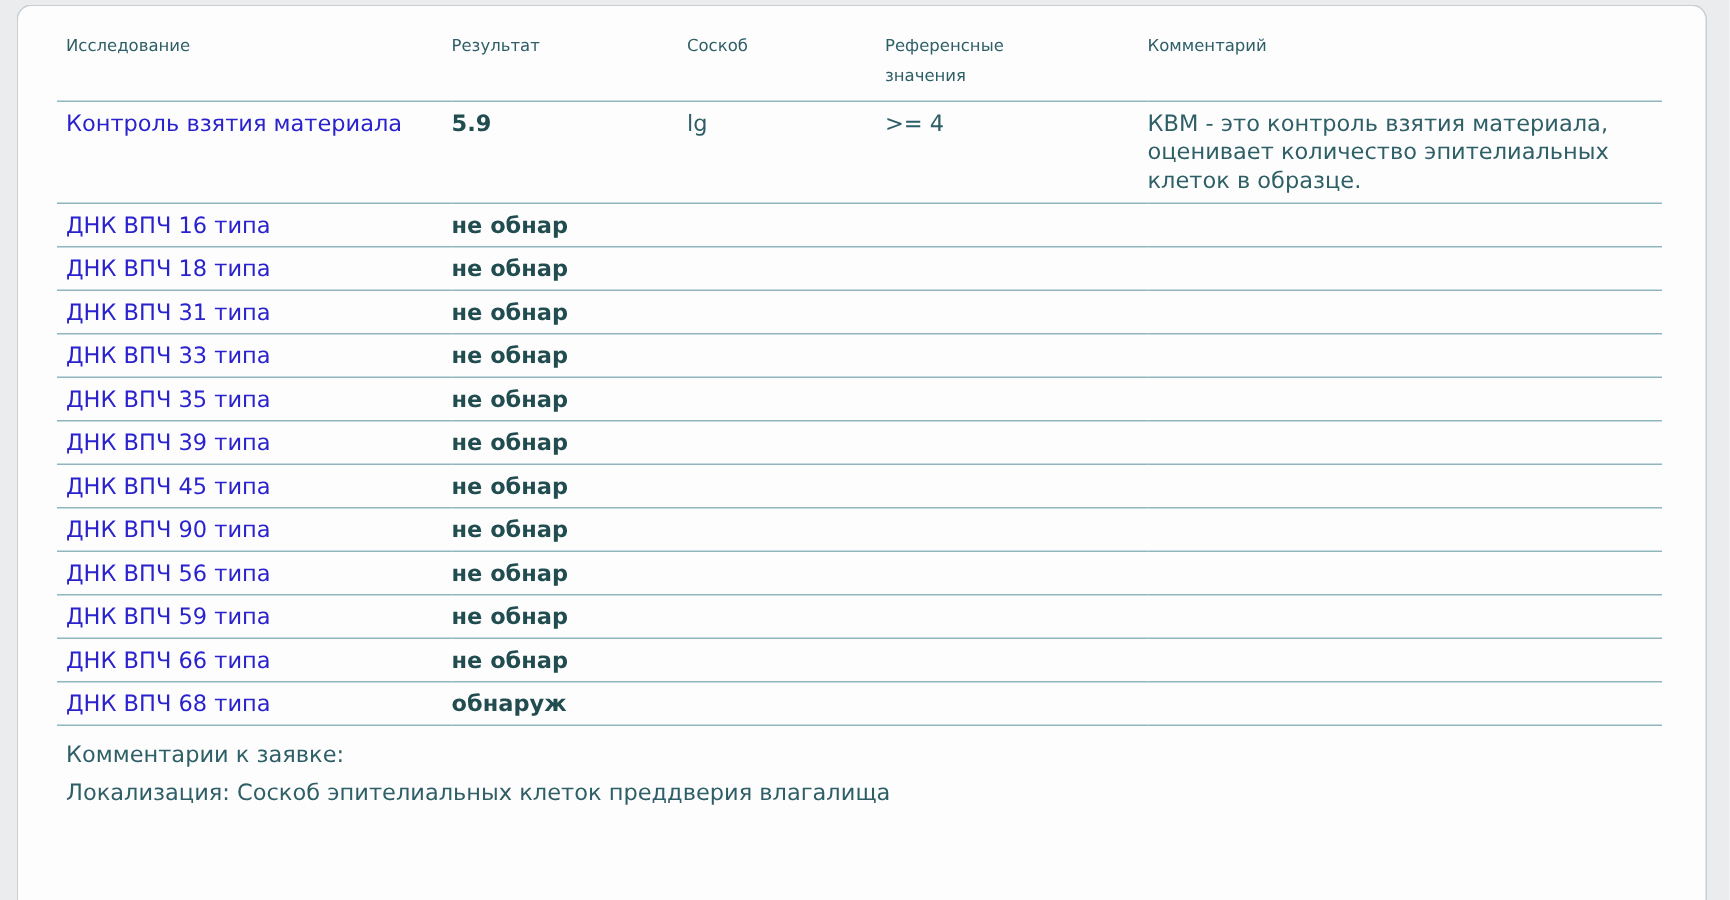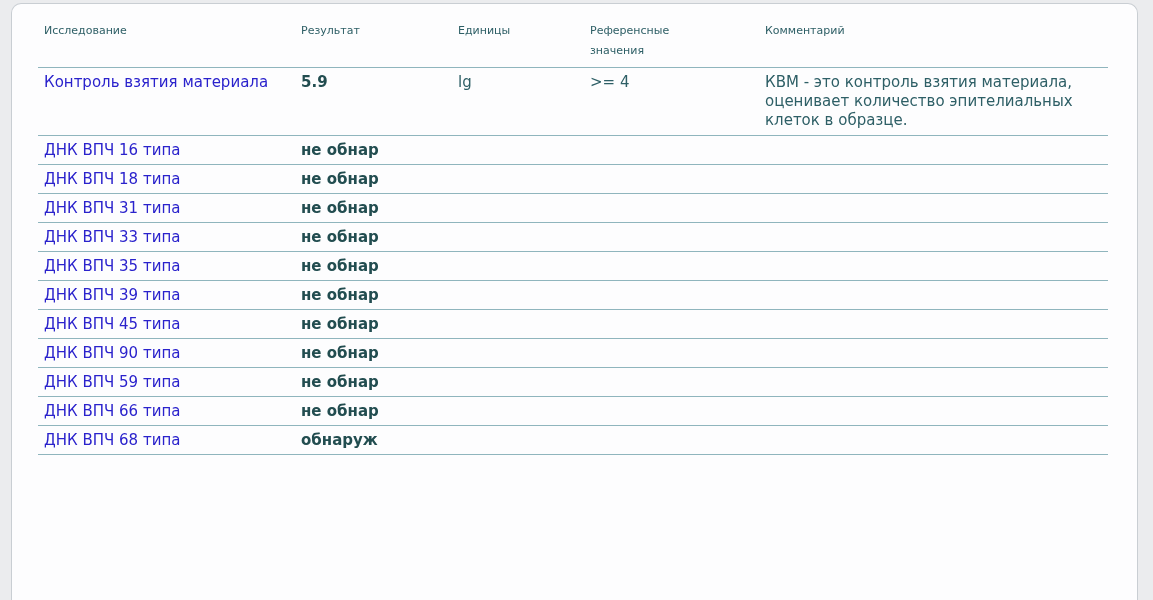--- a/index.html
+++ b/index.html
@@ -65,21 +65,21 @@
       </colgroup>
       <thead>
         <tr>
           <th class="first">
             <span>Исследование</span>
           </th>
           <th>
             <span>Результат</span>
           </th>
           <th>
-            <span>Единицы</span>
+            <span>Соскоб</span>
           </th>
           <th>
             <span class="th-narrow">Референсные значения</span>
           </th>
           <th>
             <span>Комментарий</span>
           </th>
         </tr>
       </thead>
       <tbody id="rows-body">
@@ -239,20 +239,37 @@
     </td>
     <td class="c-ref">
       <span></span>
     </td>
     <td class="c-comment">
       <span></span>
     </td>
   </tr>
 
 
+  <tr>
+    <td class="c-name">
+      <span class="link">ДНК ВПЧ 56 типа</span>
+    </td>
+    <td class="c-result">
+      <span class="result-val">не обнар</span>
+    </td>
+    <td class="c-units">
+      <span></span>
+    </td>
+    <td class="c-ref">
+      <span></span>
+    </td>
+    <td class="c-comment">
+      <span></span>
+    </td>
+  </tr>
 
 
   <tr>
     <td class="c-name">
       <span class="link">ДНК ВПЧ 59 типа</span>
     </td>
     <td class="c-result">
       <span class="result-val">не обнар</span>
     </td>
     <td class="c-units">
@@ -297,15 +314,19 @@
     <td class="c-ref">
       <span></span>
     </td>
     <td class="c-comment">
       <span></span>
     </td>
   </tr>
 </tbody>
     </table>
 
+    <div class="footer">
+      <div>Комментарии к заявке:</div>
+      <div>Локализация: Соскоб эпителиальных клеток преддверия влагалища</div>
+    </div>
 
   </div>
 </div>
 
 </body></html>

